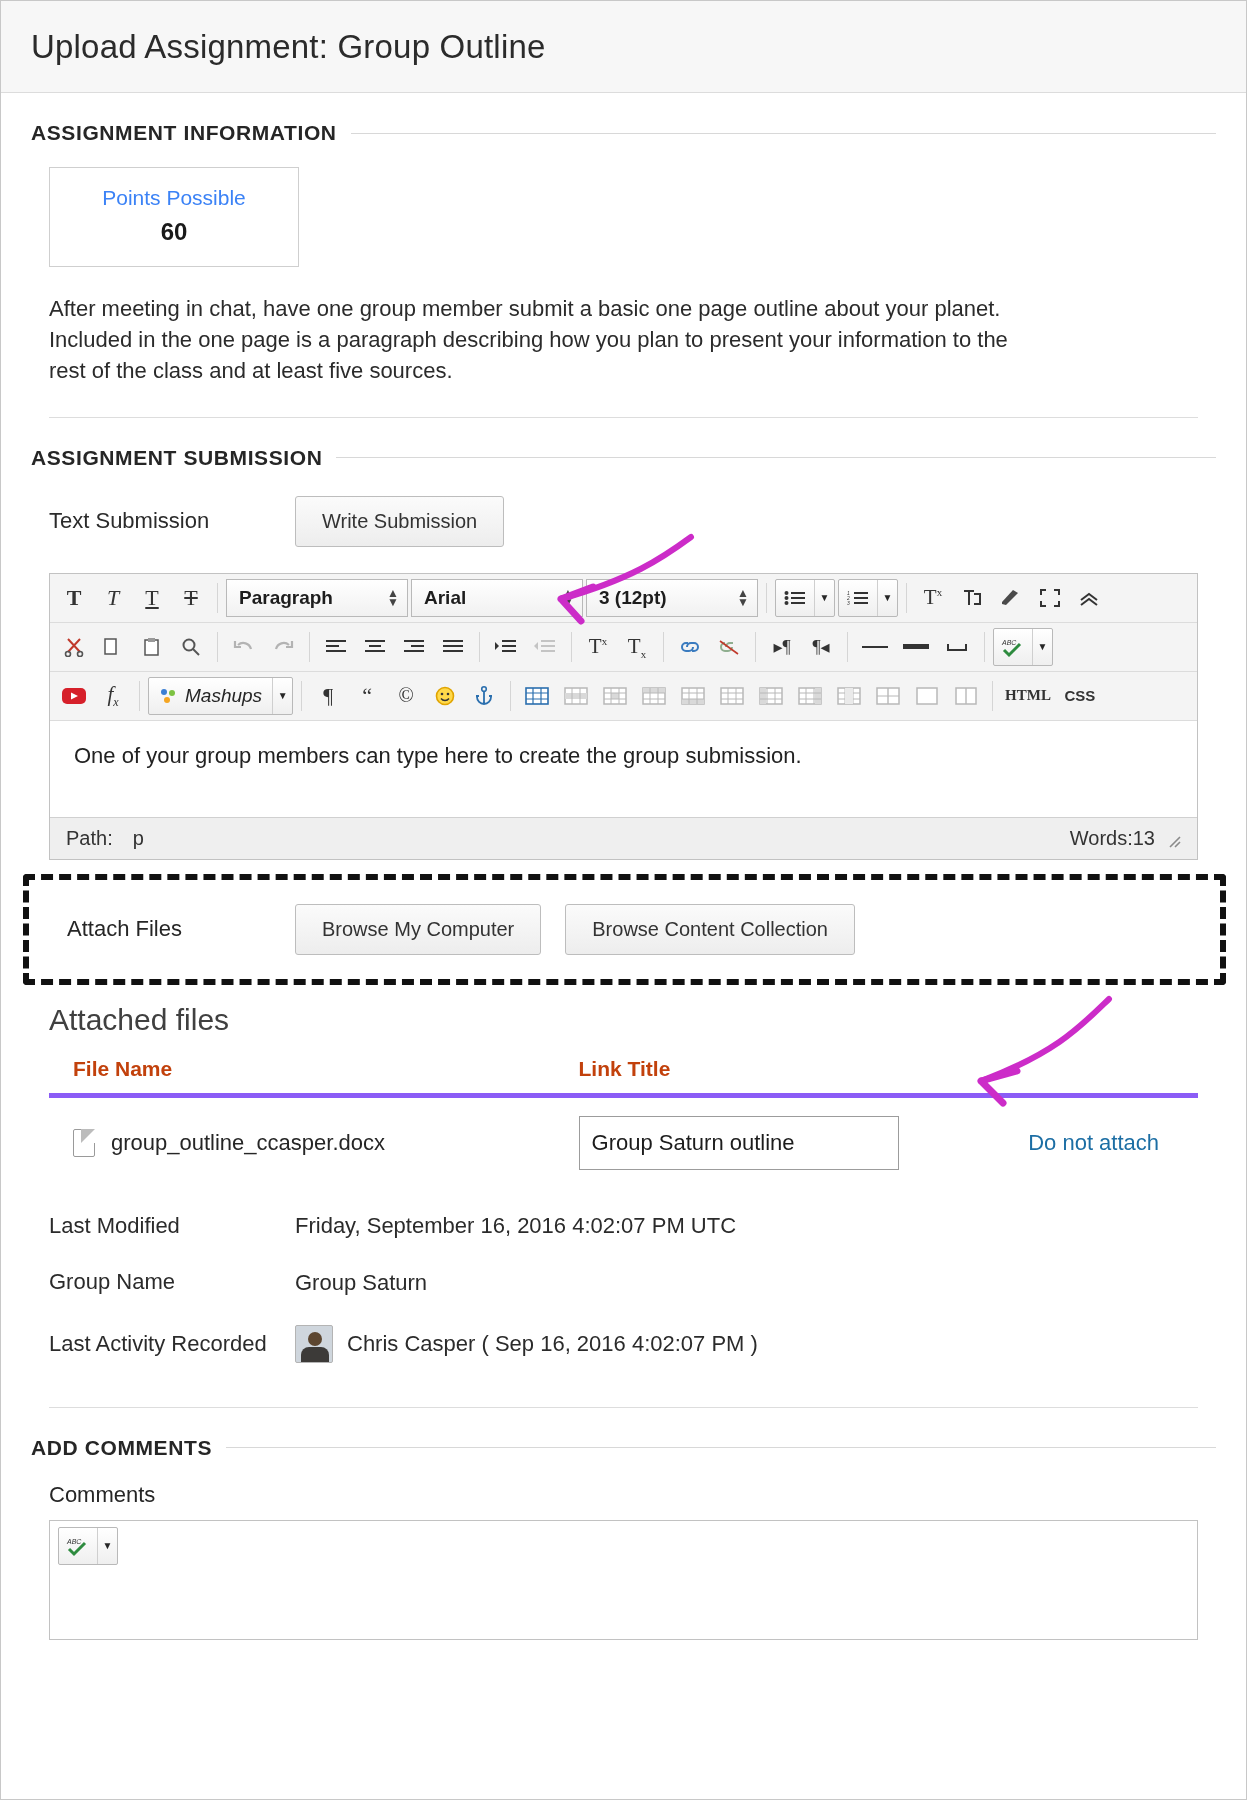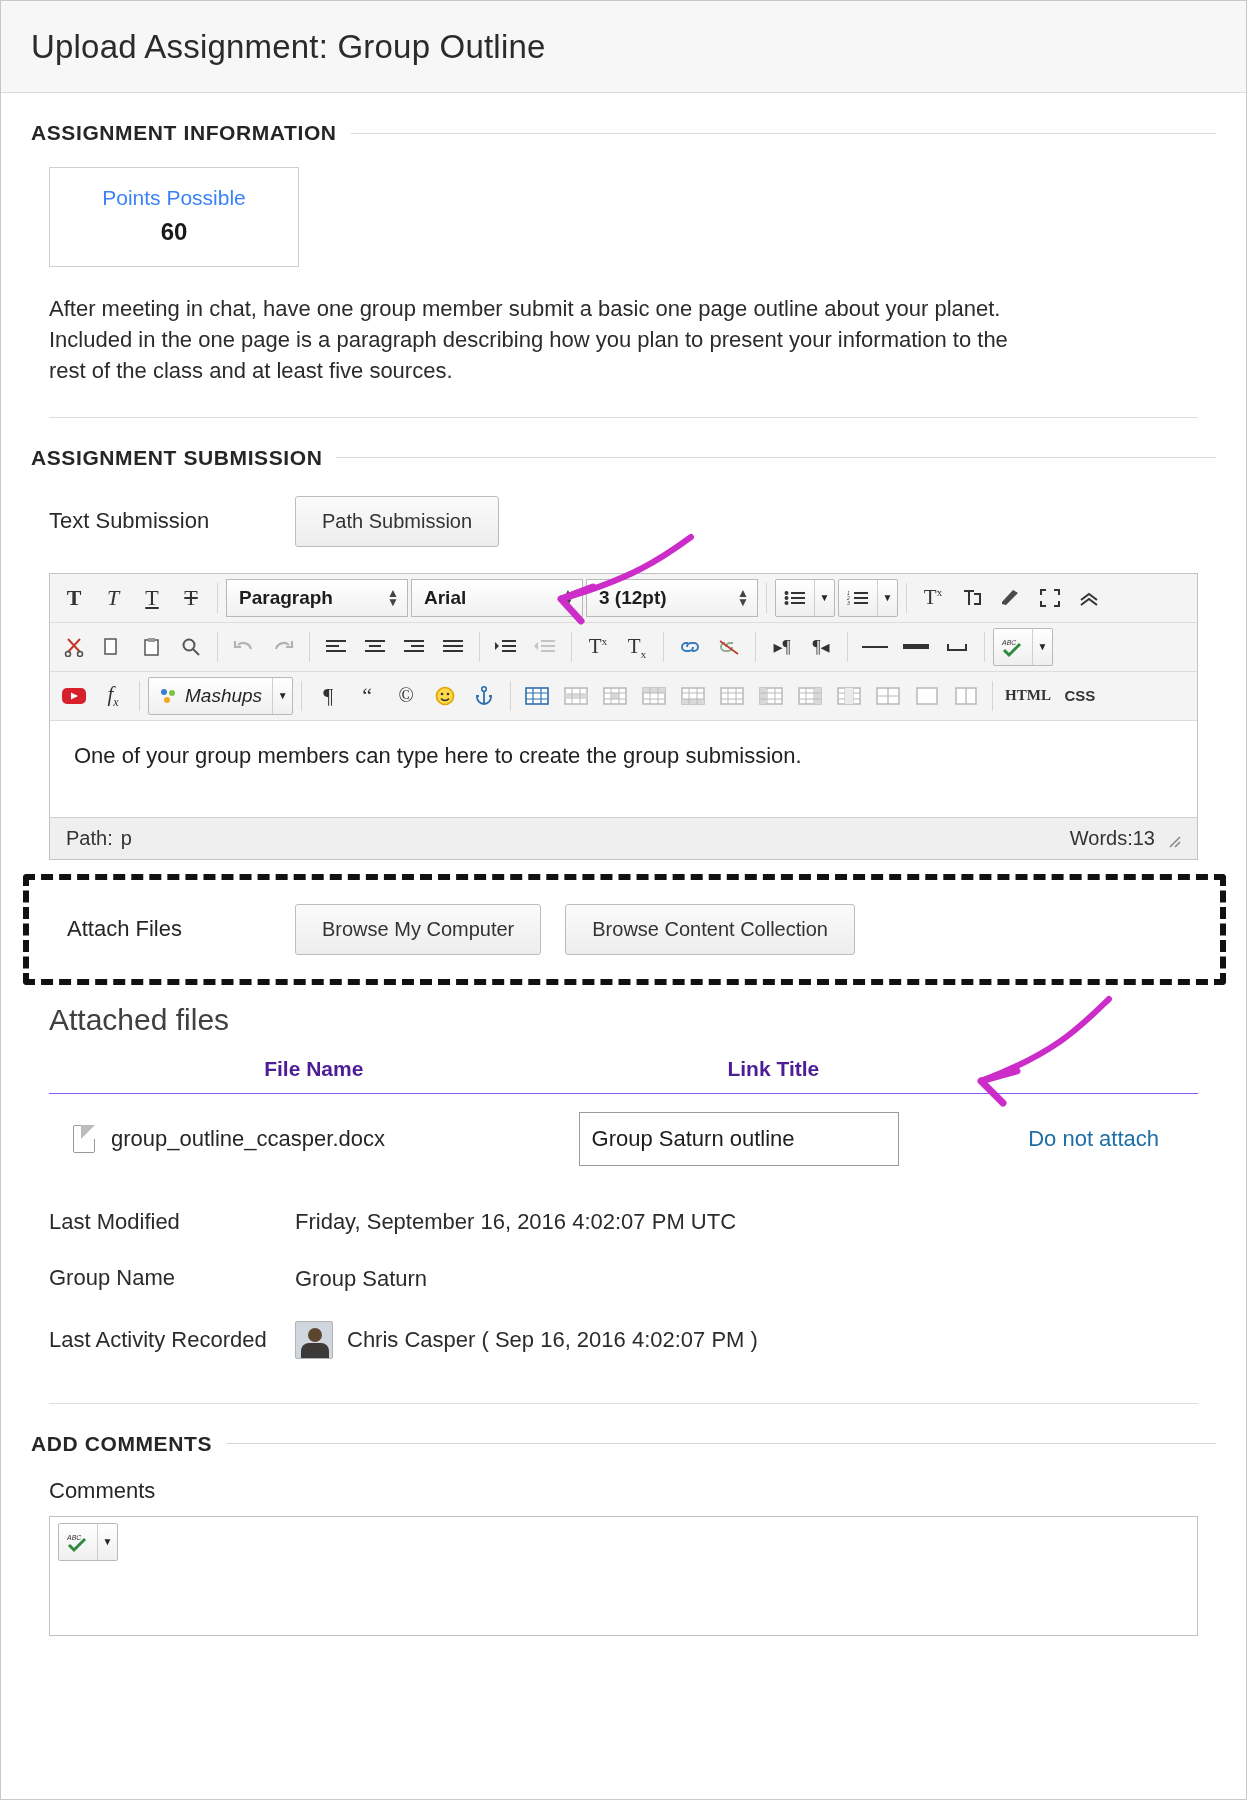--- a/index.html
+++ b/index.html
@@ -190,26 +190,26 @@
     display: flex;
     align-items: center;
     padding: 14px 0;
   }
   .attach-row .label { font-size: 22px; width: 246px; padding-left: 18px; }
   .attach-row .btn { margin-right: 24px; }
   
   .attached-title { margin: 34px 48px 0 48px; font-size: 30px; color: #404040; }
   .files-table { margin: 16px 48px 0 48px; width: calc(100% - 96px); border-collapse: collapse; }
   .files-table th {
-    text-align: center;
+    text-align: left;
     font-size: 21px;
-    color: #4c1d95;
+    color: #c2410c;
     font-weight: bold;
     padding: 4px 0 12px 24px;
-    border-bottom: 1px solid #8b5cf6;
+    border-bottom: 5px solid #8b5cf6;
   }
   .files-table td { padding: 18px 0 18px 24px; font-size: 22px; vertical-align: middle; }
   .file-cell { display: flex; align-items: center; gap: 16px; }
   .doc-icon {
     width: 22px; height: 28px; border: 1px solid #9a9a9a; background: #fff;
     position: relative; border-radius: 2px;
   }
   .doc-icon:after {
     content: ""; position: absolute; right: -1px; top: -1px;
     border-width: 7px; border-style: solid; border-color: #bcbcbc #fff #fff #bcbcbc;
@@ -270,21 +270,21 @@
 
   <div class="hr-light"></div>
 
   <div class="section-head">
     <span class="txt">ASSIGNMENT SUBMISSION</span>
     <span class="rule"></span>
   </div>
 
   <div class="row-text-sub">
     <span class="label">Text Submission</span>
-    <button class="btn">Path Submission</button>
+    <button class="btn">Write Submission</button>
   </div>
 
   <div class="editor">
 
     <div class="tb-row">
       <div class="tbtn">
           <b style="font-size:22px;">T</b>
         </div>
       <div class="tbtn">
           <i style="font-size:22px;">T</i>
@@ -629,21 +629,21 @@
           </svg>
       </div>
       <div class="divider-v"></div>
       <div class="tbtn" style="font-family:Liberation Serif, serif;font-size:15px;font-weight:bold;min-width:48px;">HTML</div>
       <div class="tbtn" style="font-family:'Liberation Sans',sans-serif;font-size:15px;font-weight:bold;min-width:44px;">CSS</div>
     </div>
 
     <div class="editor-body">One of your group members can type here to create the group submission.</div>
 
     <div class="editor-status">
-      <div style="display:flex;gap:8px;align-items:center;">
+      <div style="display:flex;gap:20px;align-items:center;">
         <span>Path:</span>
         <span>p</span>
       </div>
       <div style="display:flex;align-items:center;">
         <span>Words:13</span>
         <span class="resize-grip">
           <svg width="16" height="16" viewBox="0 0 16 16">
               <path d="M15 5L5 15M15 10l-5 5" stroke="#8a8a8a" stroke-width="1.6"></path>
             </svg>
         </span>

